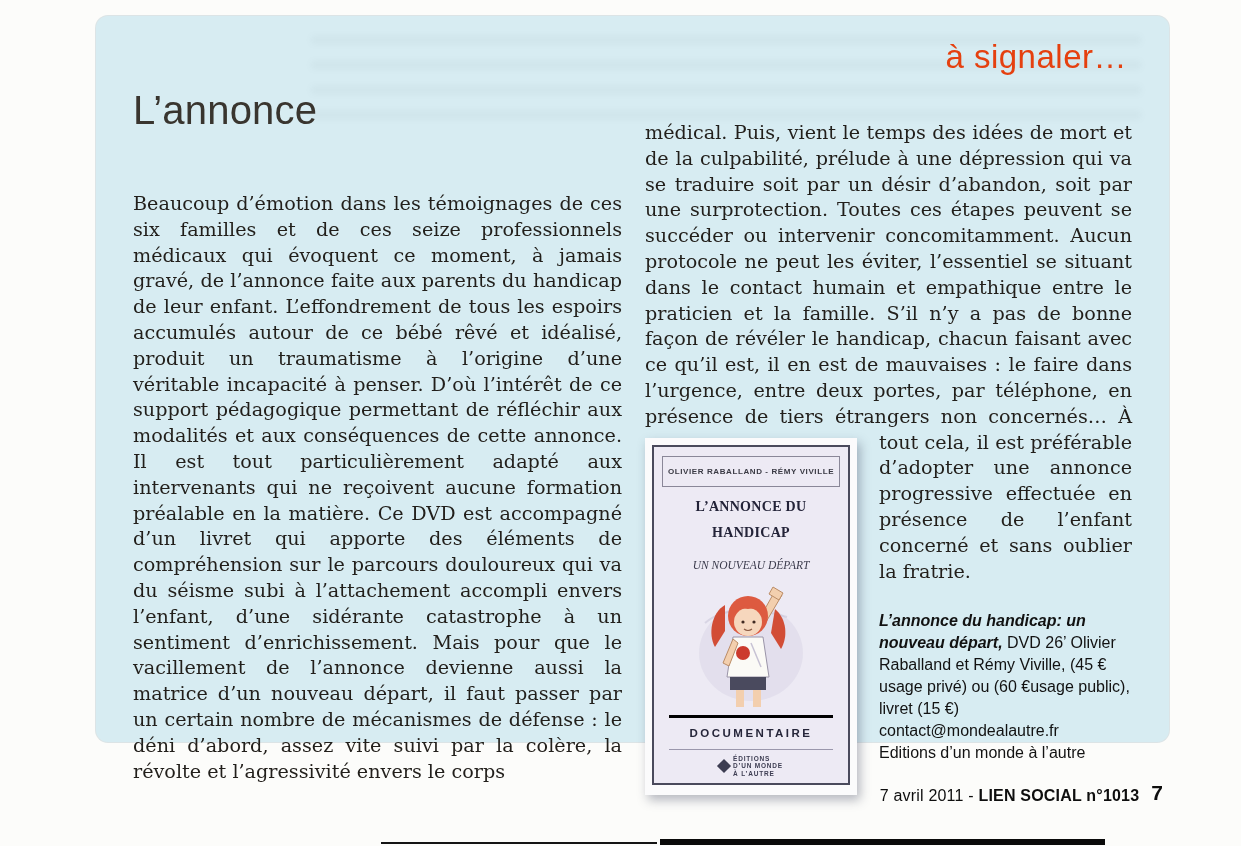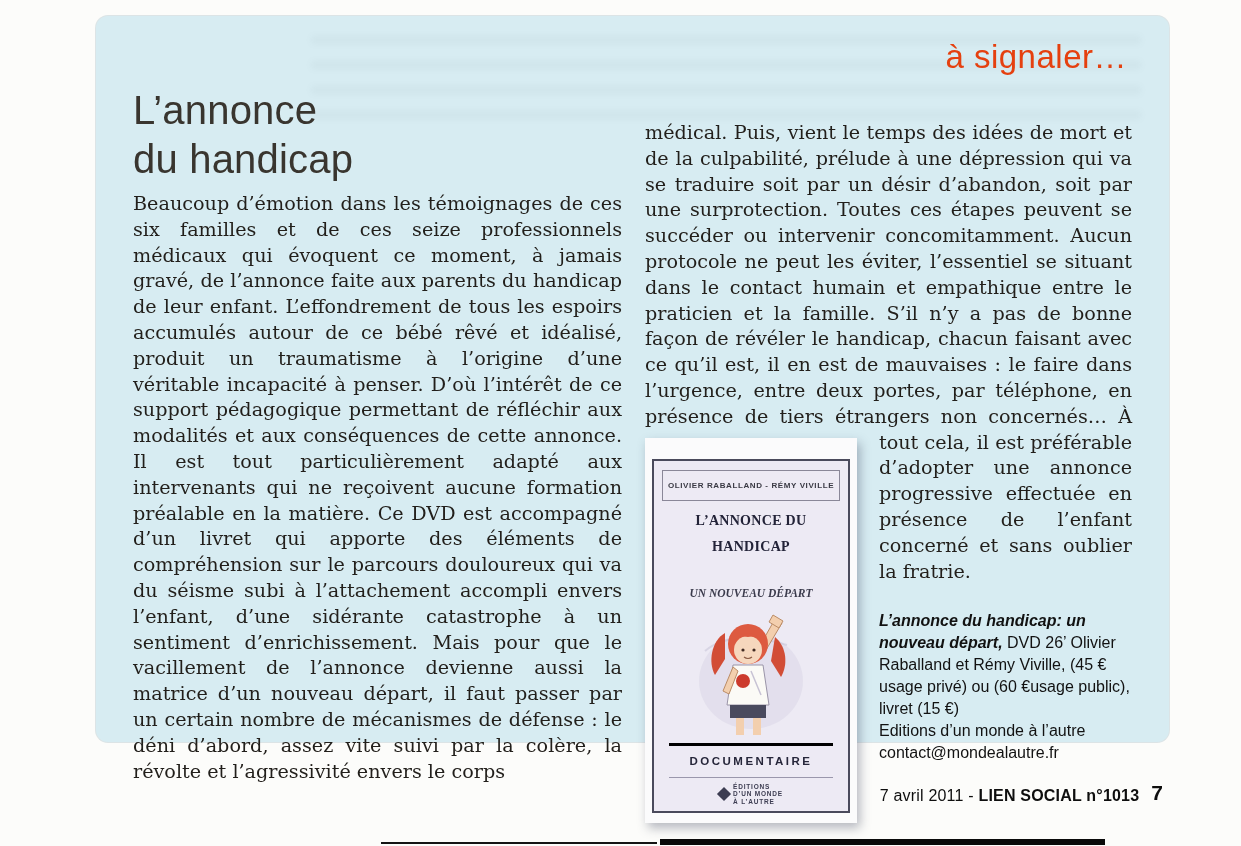--- a/index.html
+++ b/index.html
@@ -48,21 +48,21 @@
   }
   .col-left  { left:37px;  top:175px; width:489px; }
   .col-right { left:549px; top:104px; width:487px; }
 
   
   .dvd-backing {
     float:left;
     width:212px;
     margin:8px 22px 10px 0;
     background:#fbfbfc;
-    padding:21px 7px 10px;
+    padding:7px 7px 10px;
     box-shadow:3px 5px 10px rgba(50,55,80,.35);
   }
   .dvd-cover-inner {
     border:2px solid #4a4a5c;
     background:#edeaf4;
     padding:8px 5px 6px;
     text-align:center;
     font-family:"Liberation Sans", sans-serif;
   }
   .dvd-authors {
@@ -72,23 +72,23 @@
     border:1px solid #8a8798;
     padding:2px 5px;
   }
   .dvd-title {
     margin-top:7px;
     font-family:"Liberation Serif", serif;
     font-size:14px; font-weight:bold; letter-spacing:.3px;
     color:#232338;
   }
   .dvd-subtitle {
-    margin-top:21px;
+    margin-top:7px;
     font-family:"Liberation Serif", serif;
-    font-style:italic; font-weight:bold;
+    font-style:italic; font-weight:normal;
     font-size:11.5px; color:#3b3b4c;
   }
   .dvd-art { margin-top:4px; height:128px; position:relative; }
   .dvd-art svg { display:block; margin:0 auto; }
   .dvd-genre {
     margin:4px 10px 0;
     padding:3px 0 2px;
     border-top:3px solid #000000;
     border-bottom:1px solid #9a97ac;
     font-size:11.5px; font-weight:bold; letter-spacing:2.5px;
@@ -139,21 +139,20 @@
 <body>
 
 <div class="panel">
 
   <div class="ghost"></div>
 
   <div class="tagline">à signaler…</div>
 
   <div class="article-title">
     <div>L’annonce</div>
-    <div>du handicap</div>
   </div>
 
   <div class="col col-left">
     <span>Beaucoup d’émotion dans les témoignages de ces six familles et de ces seize professionnels médicaux qui évoquent ce moment, à jamais gravé, de l’annonce faite aux parents du handicap de leur enfant. L’effondrement de tous les espoirs accumulés autour de ce bébé rêvé et idéalisé, produit un traumatisme à l’origine d’une véritable incapacité à penser. D’où l’intérêt de ce support pédagogique permettant de réfléchir aux modalités et aux conséquences de cette annonce. Il est tout particulièrement adapté aux intervenants qui ne reçoivent aucune formation préalable en la matière. Ce DVD est accompagné d’un livret qui apporte des éléments de compréhension sur le parcours douloureux qui va du séisme subi à l’attachement accompli envers l’enfant, d’une sidérante catastrophe à un sentiment d’enrichissement. Mais pour que le vacillement de l’annonce devienne aussi la matrice d’un nouveau départ, il faut passer par un certain nombre de mécanismes de défense : le déni d’abord, assez vite suivi par la colère, la révolte et l’agressivité envers le corps</span>
   </div>
 
   <div class="col col-right">
     <span>médical. Puis, vient le temps des idées de mort et de la culpabilité, prélude à une dépression qui va se traduire soit par un désir d’abandon, soit par une surprotection. Toutes ces étapes peuvent se succéder ou intervenir concomitamment. Aucun protocole ne peut les éviter, l’essentiel se situant dans le contact humain et empathique entre le praticien et la famille. S’il n’y a pas de bonne façon de révéler le handicap, chacun faisant avec ce qu’il est, il en est de mauvaises : le faire dans l’urgence, entre deux portes, par téléphone, en présence de tiers étrangers non concernés… À tout</span>
 
     <div class="dvd-backing">
@@ -201,22 +200,22 @@
             <span>À L’AUTRE</span>
           </div>
         </div>
       </div>
     </div>
 
     <span>cela, il est préférable d’adopter une annonce progressive effectuée en présence de l’enfant concerné et sans oublier la fratrie.</span>
 
     <div class="caption">
       <span class="cap-title">L’annonce du handicap: un nouveau départ,</span><span> DVD 26’ Olivier Raballand et Rémy Viville, (45 € usage privé) ou (60 €usage public), livret (15 €)</span>
+      <div class="cap-line">contact@mondealautre.fr</div>
       <div class="cap-line">Editions d’un monde à l’autre</div>
-      <div class="cap-line">contact@mondealautre.fr</div>
     </div>
   </div>
 
 </div>
 
 <div class="footer">
   <span class="footer-text"><span>7 avril 2011 - </span><b>LIEN SOCIAL n°1013</b></span>
   <span class="page-num">7</span>
 </div>
 

